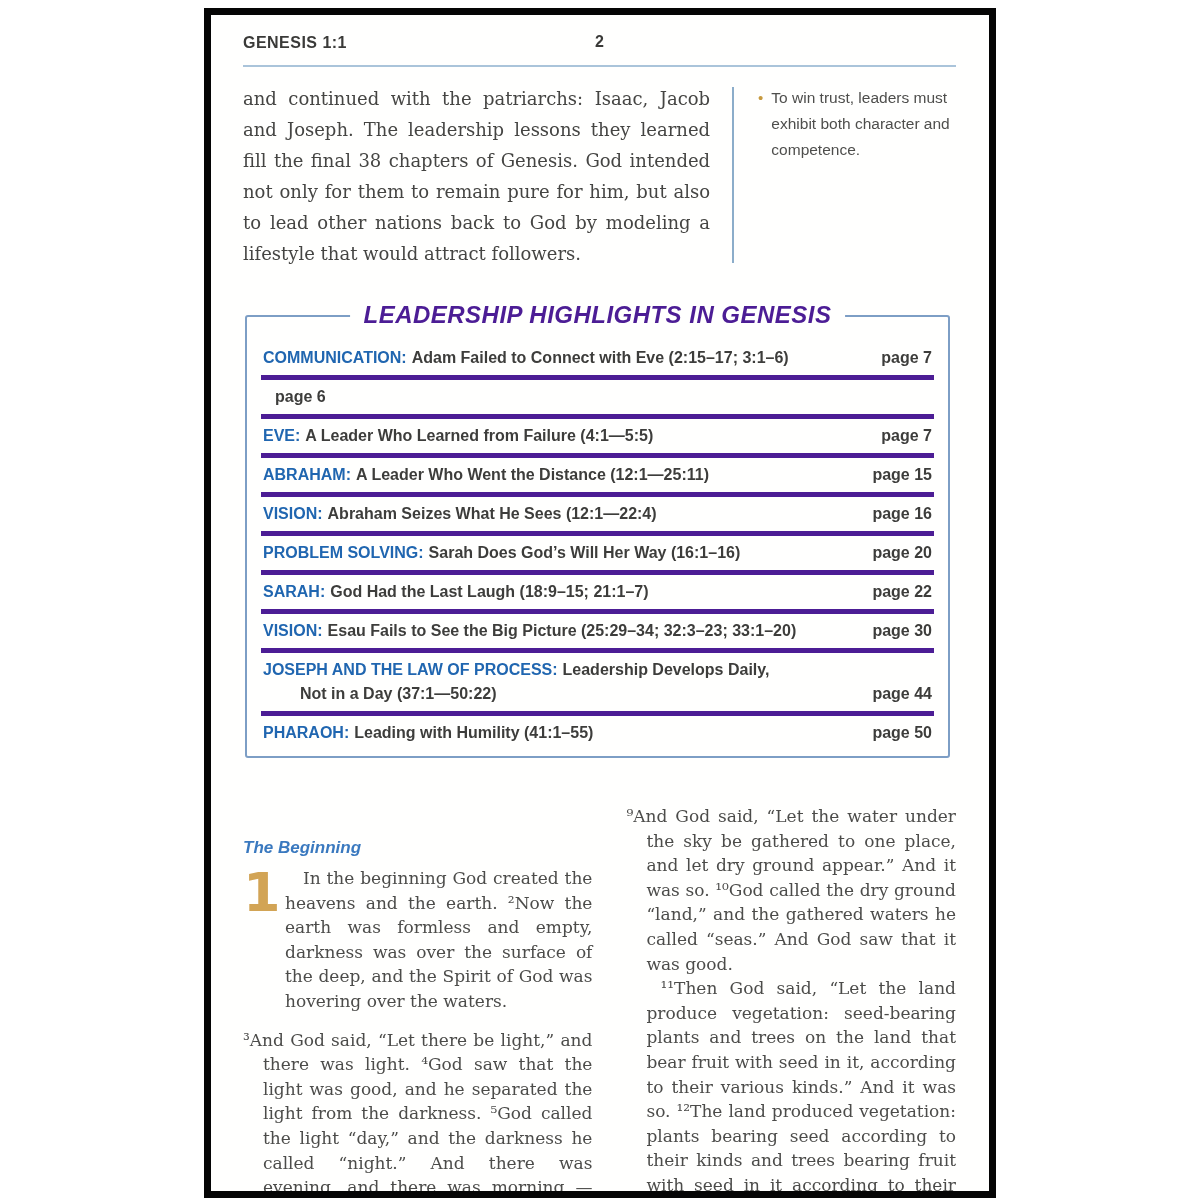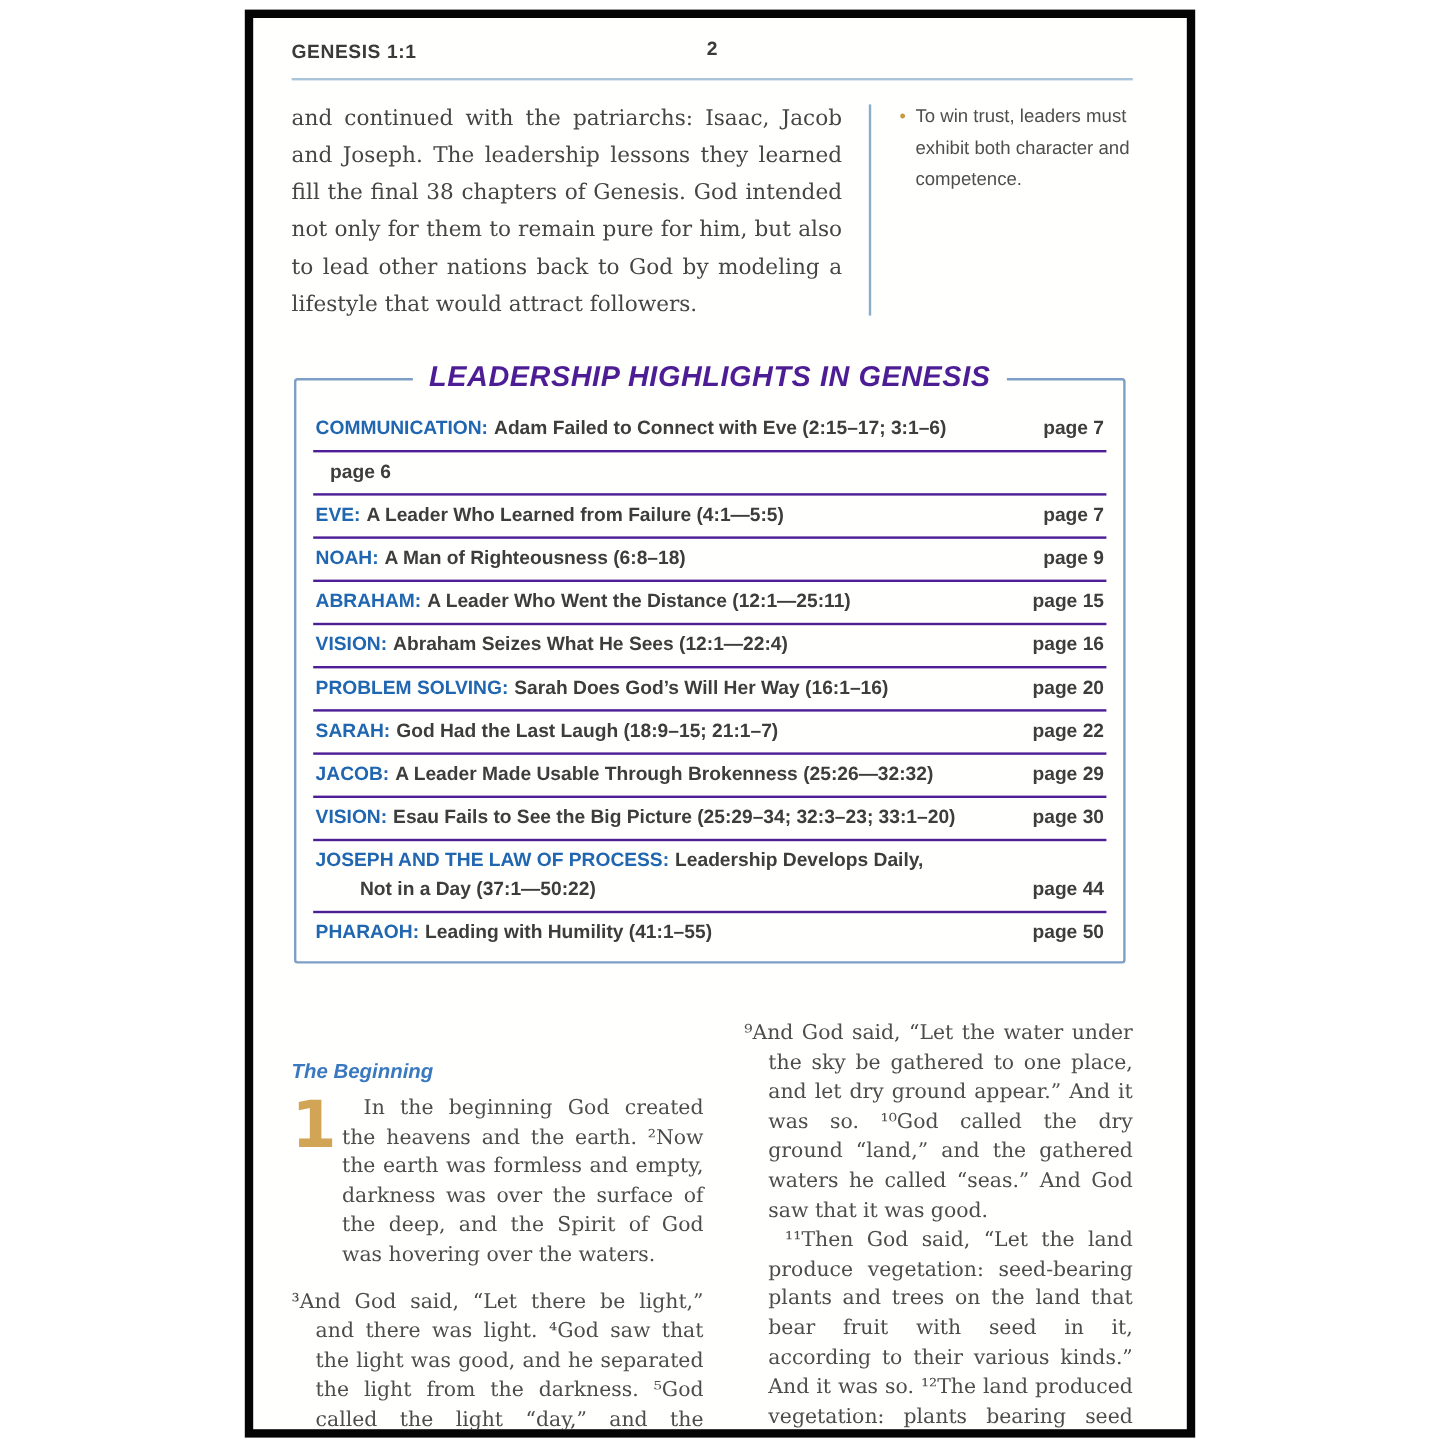--- a/index.html
+++ b/index.html
@@ -1,21 +1,21 @@
 <!DOCTYPE html>
 <html><head>
 <meta charset="utf-8">
 <style>
   html,body { margin:0; padding:0; background:#ffffff; }
   body { width:1200px; height:1200px; position:relative; font-family:"DejaVu Sans", sans-serif; }
 
   .page {
     position:absolute; left:204px; top:8px; width:792px; height:1190px;
     border:7px solid #050505; background:#fffffe; box-sizing:border-box;
-    padding:14px 45px 0 32px; overflow:hidden;
+    padding:14px 33px 0 32px; overflow:hidden;
   }
 
   
   .hdr { position:relative; height:26px; margin-top:4px; }
   .hdr-ref {
     font-family:"Liberation Sans", sans-serif; font-weight:bold; font-size:16px;
     letter-spacing:0.03em; color:#3a3a38;
   }
   .hdr-page {
     position:absolute; left:0; right:0; text-align:center; top:0;
@@ -44,21 +44,21 @@
     padding:24px 14px 6px 14px;
   }
   .hl-title {
     position:absolute; top:-16px; left:50%; transform:translateX(-50%);
     background:#fffffe; padding:0 14px; white-space:nowrap;
     font-family:"Liberation Sans", sans-serif; font-style:italic; font-weight:bold;
     font-size:24px; letter-spacing:0.02em; color:#4c1d95;
   }
   .hl-row {
     display:flex; justify-content:space-between; align-items:flex-start;
-    padding:6px 2px 7px 2px; border-bottom:2px solid #4c1d95;
+    padding:6px 2px 7px 2px; border-bottom:5px solid #4c1d95;
     font-family:"Liberation Sans", sans-serif; font-size:16px; line-height:21px; color:#3d3d3b;
   }
   .hl-row:last-child { border-bottom:none; }
   .hl-text { font-weight:600; }
   .kw { color:#2066b0; font-weight:bold; margin-right:5px; }
   .hl-line2 { margin-left:37px; margin-top:3px; }
   .hl-page { font-weight:600; white-space:nowrap; margin-left:12px; align-self:flex-end; }
 
   
   .columns { display:flex; margin-top:46px; }
@@ -111,42 +111,34 @@
       <div class="hl-page">page 7</div>
     </div>
     <div class="hl-row">
       <div class="hl-page">page 6</div>
     </div>
     <div class="hl-row">
       <div class="hl-text"><span class="kw">EVE:</span><span>A Leader Who Learned from Failure (4:1—5:5)</span></div>
       <div class="hl-page">page 7</div>
     </div>
     <div class="hl-row">
-      <div class="hl-text"><span class="kw">NOAH:</span><span>A Man of Righteousness (6:8–18)</span></div>
-      <div class="hl-page">page 9</div>
-    </div>
-    <div class="hl-row">
       <div class="hl-text"><span class="kw">ABRAHAM:</span><span>A Leader Who Went the Distance (12:1—25:11)</span></div>
       <div class="hl-page">page 15</div>
     </div>
     <div class="hl-row">
       <div class="hl-text"><span class="kw">VISION:</span><span>Abraham Seizes What He Sees (12:1—22:4)</span></div>
       <div class="hl-page">page 16</div>
     </div>
     <div class="hl-row">
       <div class="hl-text"><span class="kw">PROBLEM SOLVING:</span><span>Sarah Does God’s Will Her Way (16:1–16)</span></div>
       <div class="hl-page">page 20</div>
     </div>
     <div class="hl-row">
       <div class="hl-text"><span class="kw">SARAH:</span><span>God Had the Last Laugh (18:9–15; 21:1–7)</span></div>
       <div class="hl-page">page 22</div>
-    </div>
-    <div class="hl-row">
-      <div class="hl-text"><span class="kw">JACOB:</span><span>A Leader Made Usable Through Brokenness (25:26—32:32)</span></div>
-      <div class="hl-page">page 29</div>
     </div>
     <div class="hl-row">
       <div class="hl-text"><span class="kw">VISION:</span><span>Esau Fails to See the Big Picture (25:29–34; 32:3–23; 33:1–20)</span></div>
       <div class="hl-page">page 30</div>
     </div>
     <div class="hl-row">
       <div class="hl-text">
         <div><span class="kw">JOSEPH AND THE LAW OF PROCESS:</span><span>Leadership Develops Daily,</span></div>
         <div class="hl-line2">Not in a Day (37:1—50:22)</div>
       </div>

